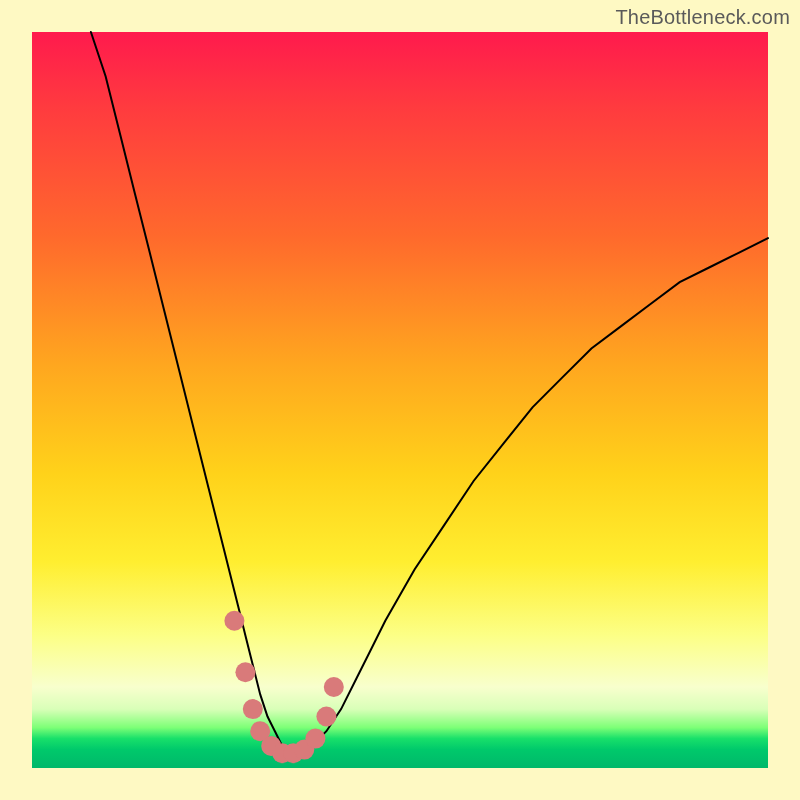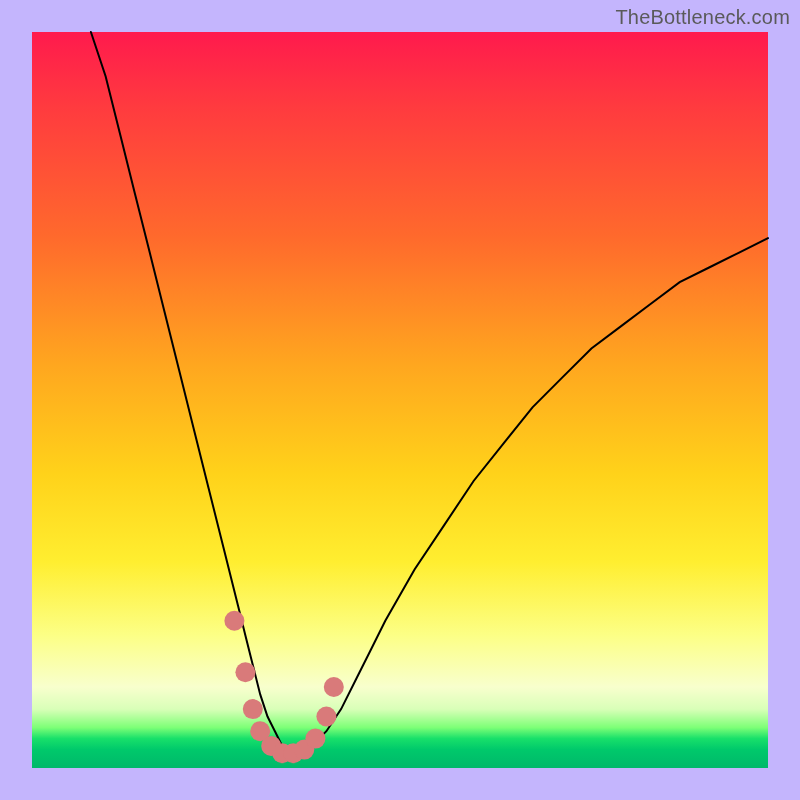--- a/index.html
+++ b/index.html
@@ -10,21 +10,21 @@
     background: #000;
     font-family: Arial, Helvetica, sans-serif;
     overflow: hidden;
   }
   .frame {
     position: absolute;
     left: 0;
     top: 0;
     width: 800px;
     height: 800px;
-    background: #c4b5fd;
+    background: #fef9c3;
   }
   .plot {
     position: absolute;
     left: 32px;
     top: 32px;
     width: 736px;
     height: 736px;
     
     background: linear-gradient(
       to bottom,

